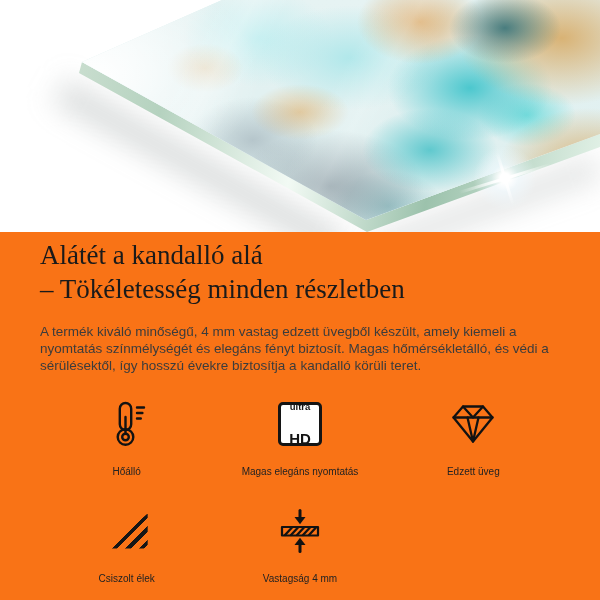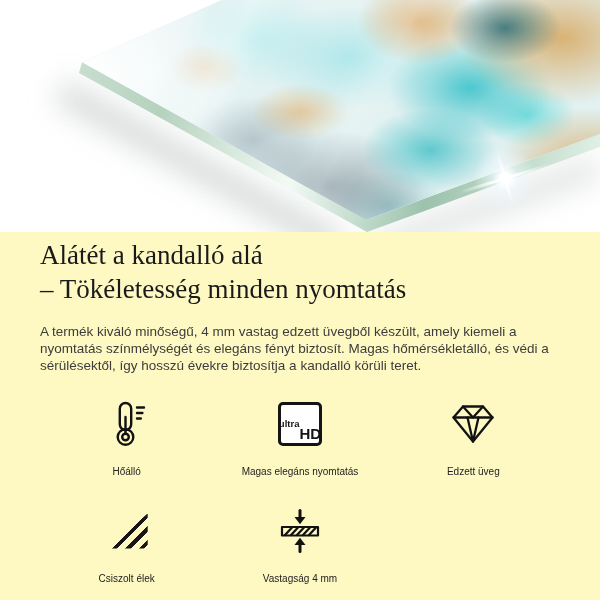--- a/index.html
+++ b/index.html
@@ -1,17 +1,17 @@
 <!DOCTYPE html>
 <html><head>
 <meta charset="utf-8">
 <style>
   html,body{margin:0;padding:0;background:#ffffff;}
   .page{
-    position:relative;width:600px;height:600px;background:#fef9c3;overflow:hidden;
+    position:relative;width:600px;height:600px;background:#f97316;overflow:hidden;
     font-family:"Liberation Sans","DejaVu Sans",sans-serif;color:#222;
   }
   
   .hero{position:relative;width:600px;height:232px;background:#ffffff;overflow:hidden;}
   .glass-shadow-left{
     position:absolute;left:60px;top:78px;width:320px;height:26px;
     background:rgba(125,135,135,0.30);filter:blur(14px);
     transform:rotate(29deg);transform-origin:left center;
   }
   .glass-shadow-right{
@@ -74,21 +74,21 @@
   }
   .desc{font-size:13.5px;line-height:17px;color:#3c3c3c;margin:0 0 26px;max-width:540px;}
   
   .features{display:grid;grid-template-columns:repeat(3,1fr);row-gap:30px;}
   .feature{display:flex;flex-direction:column;align-items:center;}
   .icon-box{height:48px;display:flex;align-items:center;justify-content:center;color:#121212;}
   .feature .label{margin-top:18px;font-size:10px;color:#222;}
   svg.ic{stroke:#121212;fill:none;stroke-width:2.4;stroke-linecap:round;stroke-linejoin:round;}
   .uhd{
     width:38px;height:38px;border:3px solid #141414;border-radius:5px;
-    display:flex;flex-direction:row;align-items:center;justify-content:center;
+    display:flex;flex-direction:column;align-items:center;justify-content:center;
     font-weight:bold;color:#141414;line-height:1;background:#fff;
   }
   .uhd .t{font-size:9.5px;}
   .uhd .b{font-size:15px;margin-top:19px;}
   .tri{
     width:42px;height:35px;
     clip-path:polygon(0 100%,100% 0,100% 100%);
     background:repeating-linear-gradient(135deg,#161616 0 4px,rgba(0,0,0,0) 4px 9.5px);
   }
 </style>
@@ -104,21 +104,21 @@
     <div class="glass-face"></div>
     <div class="glass-sheen"></div>
     <div class="sparkle">
       <div class="glow"></div>
         <div class="ray-a"></div>
         <div class="ray-b"></div>
     </div>
   </div>
 
   <div class="content">
-    <h1 class="title"><span>Alátét a kandalló alá</span><br><span>– Tökéletesség minden nyomtatás</span></h1>
+    <h1 class="title"><span>Alátét a kandalló alá</span><br><span>– Tökéletesség minden részletben</span></h1>
 
     <p class="desc">A termék kiváló minőségű, 4 mm vastag edzett üvegből készült, amely kiemeli a nyomtatás színmélységét és elegáns fényt biztosít. Magas hőmérsékletálló, és védi a sérülésektől, így hosszú évekre biztosítja a kandalló körüli teret.</p>
 
     <div class="features">
 
       <div class="feature">
         <div class="icon-box">
           <svg class="ic" width="40" height="46" viewBox="0 0 40 46">
             <rect x="12.8" y="2" width="11.4" height="27" rx="5.7"></rect>
             <circle cx="18.5" cy="36" r="7.8"></circle>

